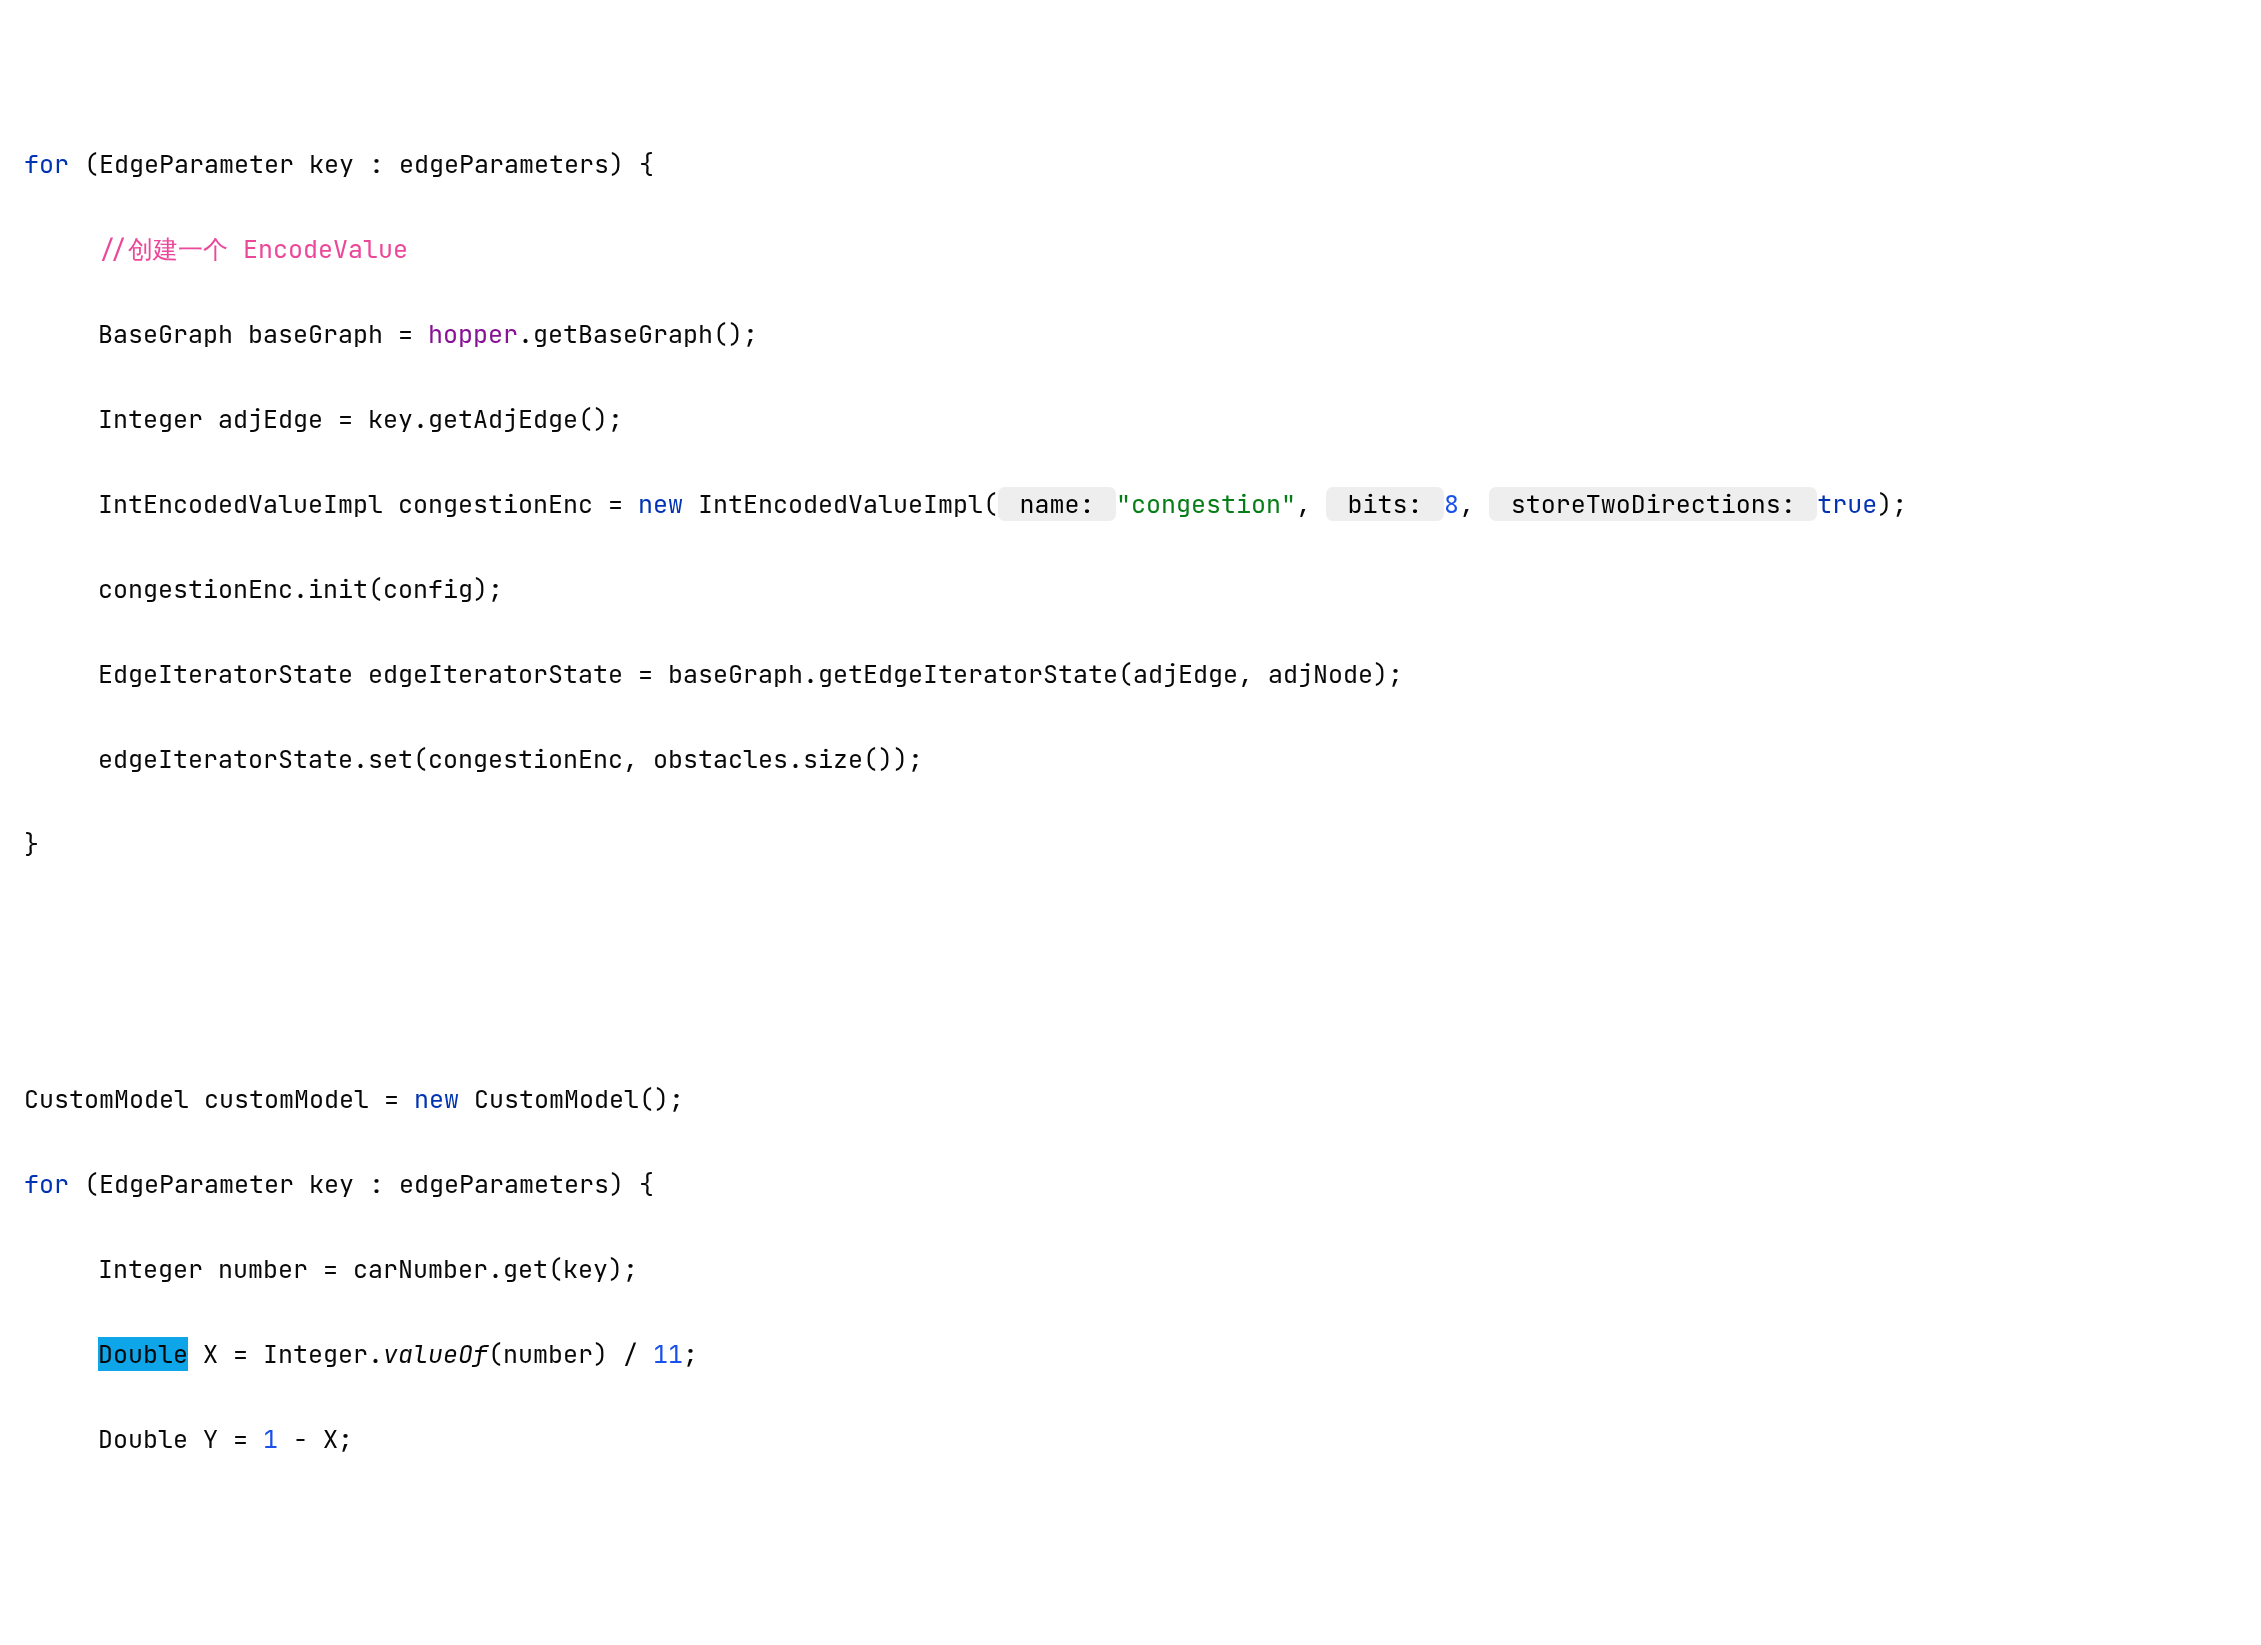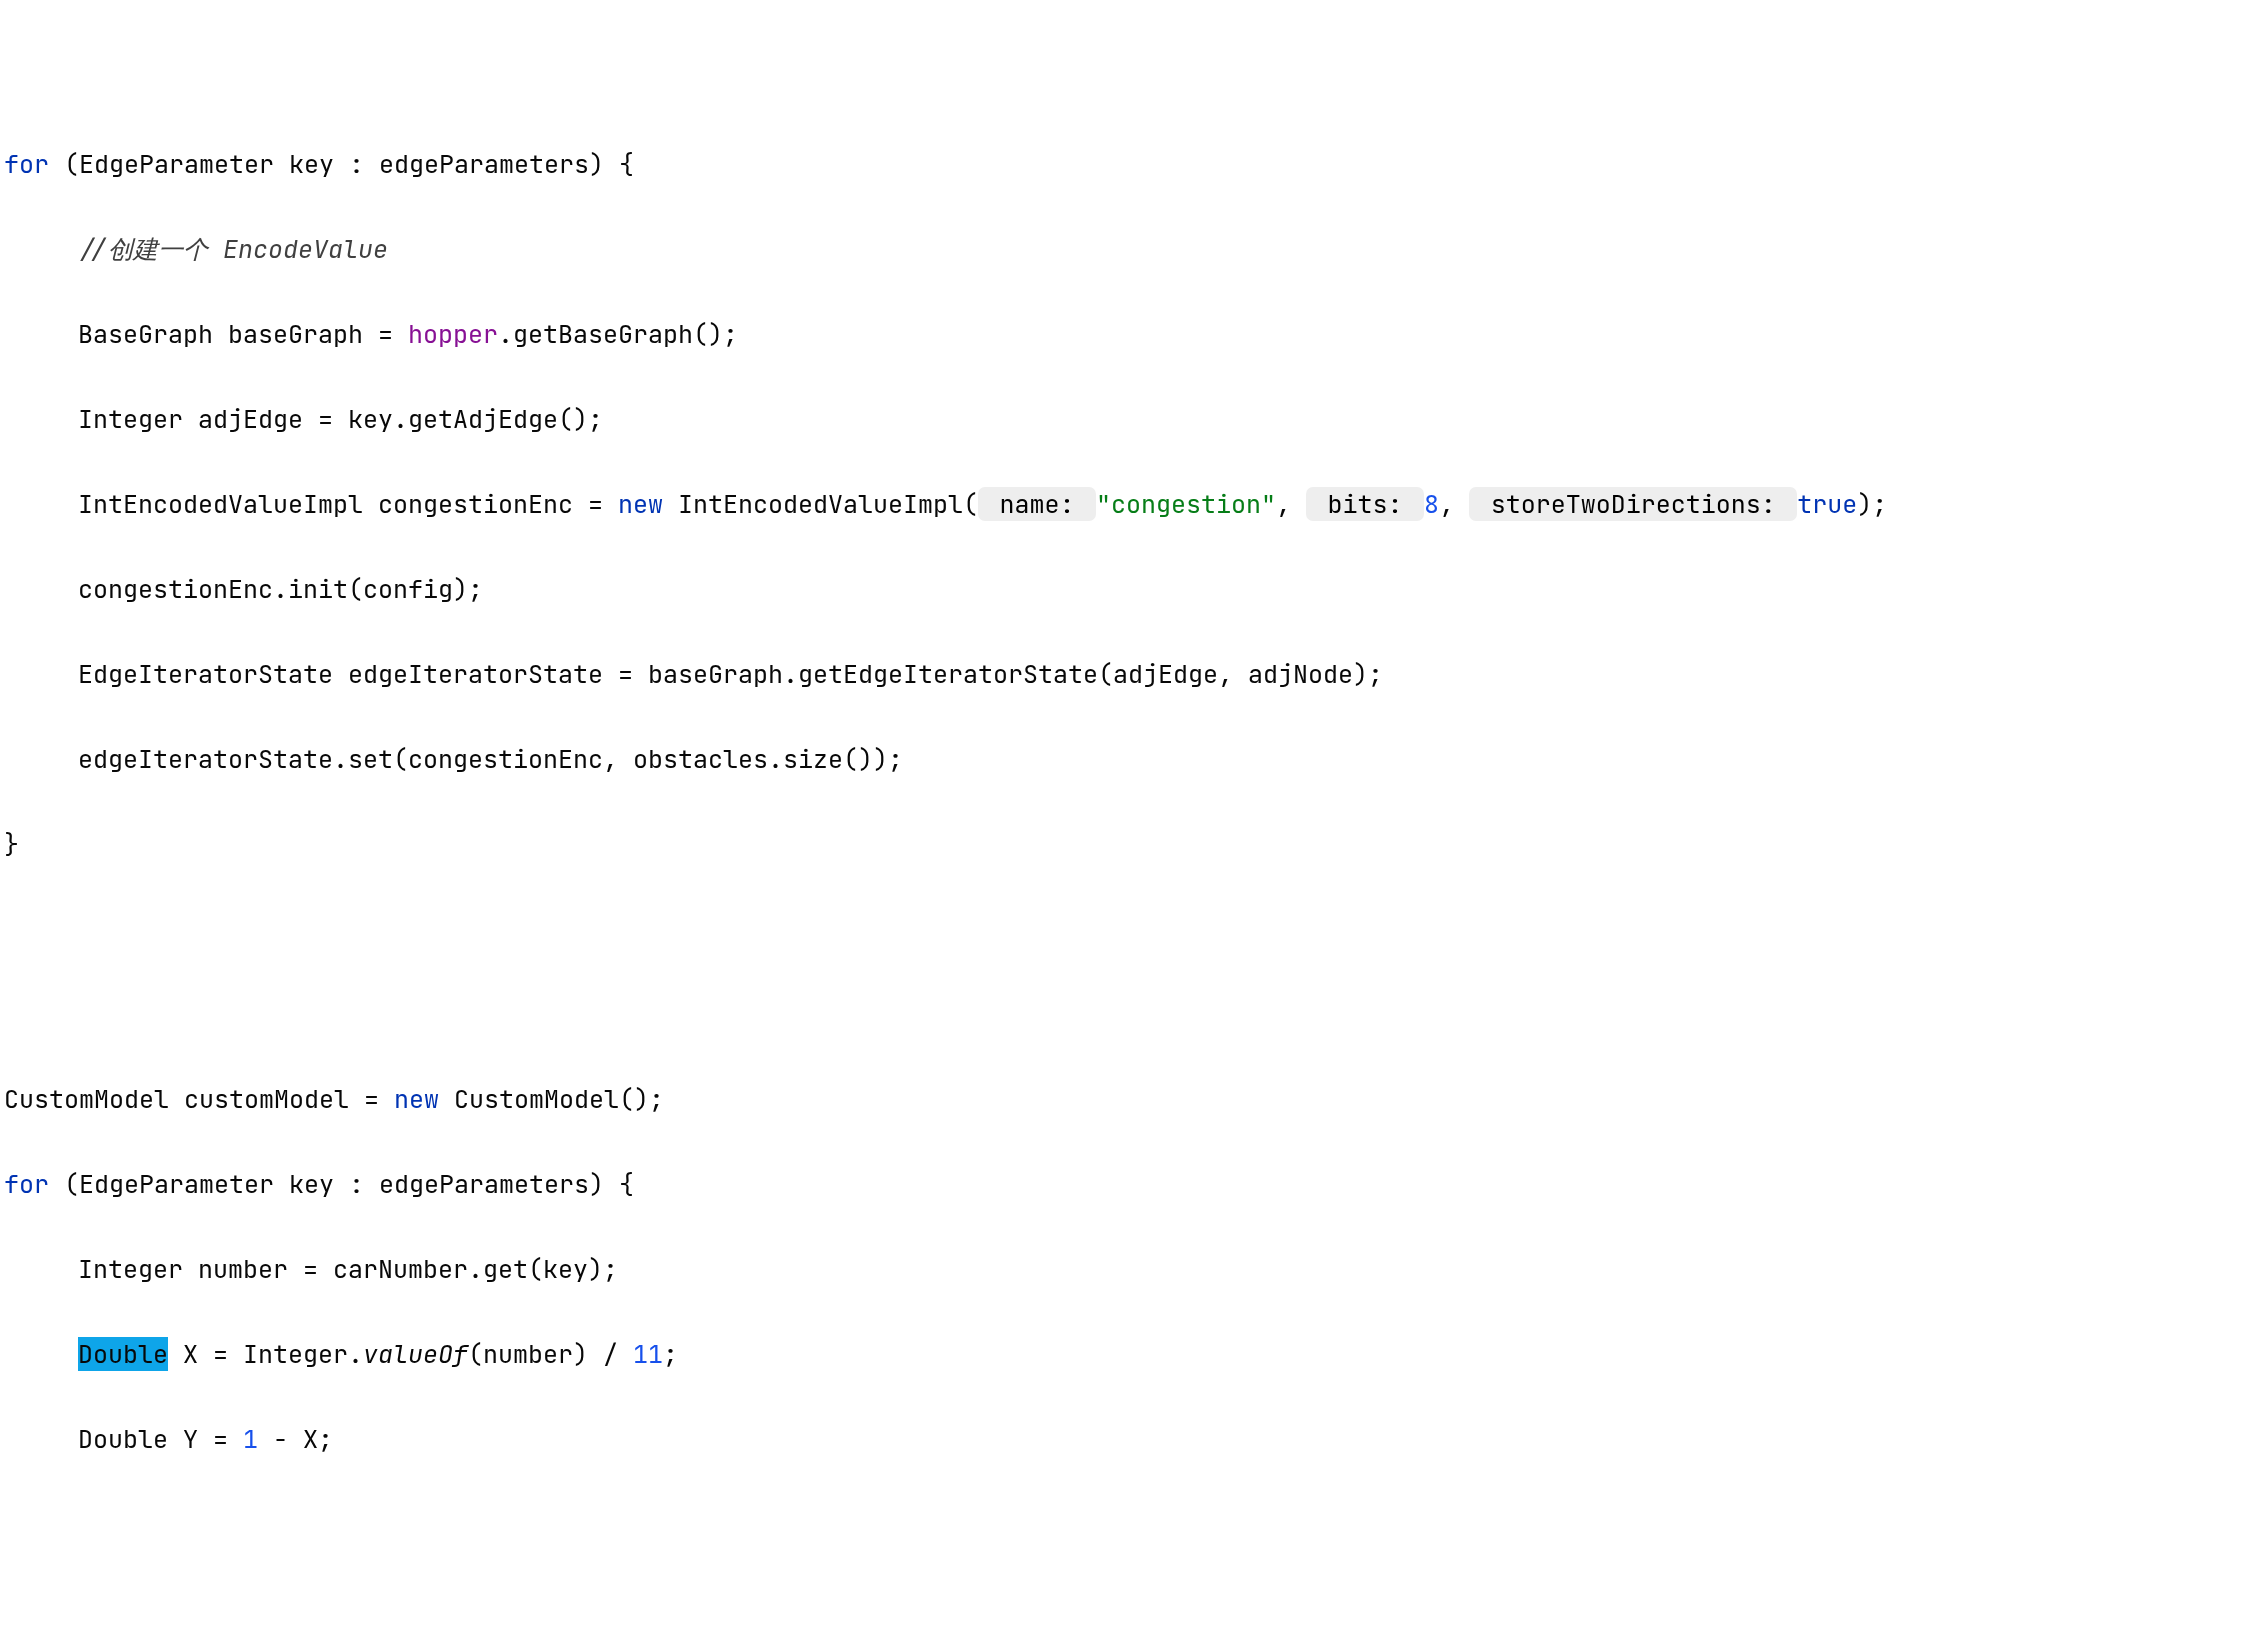--- a/index.html
+++ b/index.html
@@ -1,20 +1,20 @@
 <!DOCTYPE html>
 <html style="font-size:8.7px"><head>
 <meta charset="utf-8">
 <style>
 html,body{margin:0;padding:0;background:#fff}
 body{font-family:"JetBrains Mono","Fira Code","Consolas","Menlo",monospace;font-size:25px;line-height:1.08;color:#080808;white-space:pre;padding:0 0 22px 0;letter-spacing:0px}
-.ln{display:block;height:58px;line-height:58px;padding-left:4px}
+.ln{display:block;height:58px;line-height:58px;padding-left:24px}
 .kw{color:#0033b3}
 .fld{color:#871094}
-.cmt{color:#404040;font-style:italic}
+.cmt{color:#ec4899;}
 .str{color:#067d17}
 .num{color:#1750eb}
 .hint{background:#eeeeee;color:#000000;border-radius:7px;padding:0 6.5px;font-style:normal}
 .stm{color:#080808;font-style:italic}
 .hl{background:#0ea5e9}
 .bar{position:absolute;left:0;top:0;bottom:0;width:2.7px;background:#ced0d6}
 .ind1{display:inline-block;position:relative;width:74px}
 </style>
 </head>
 <body>

